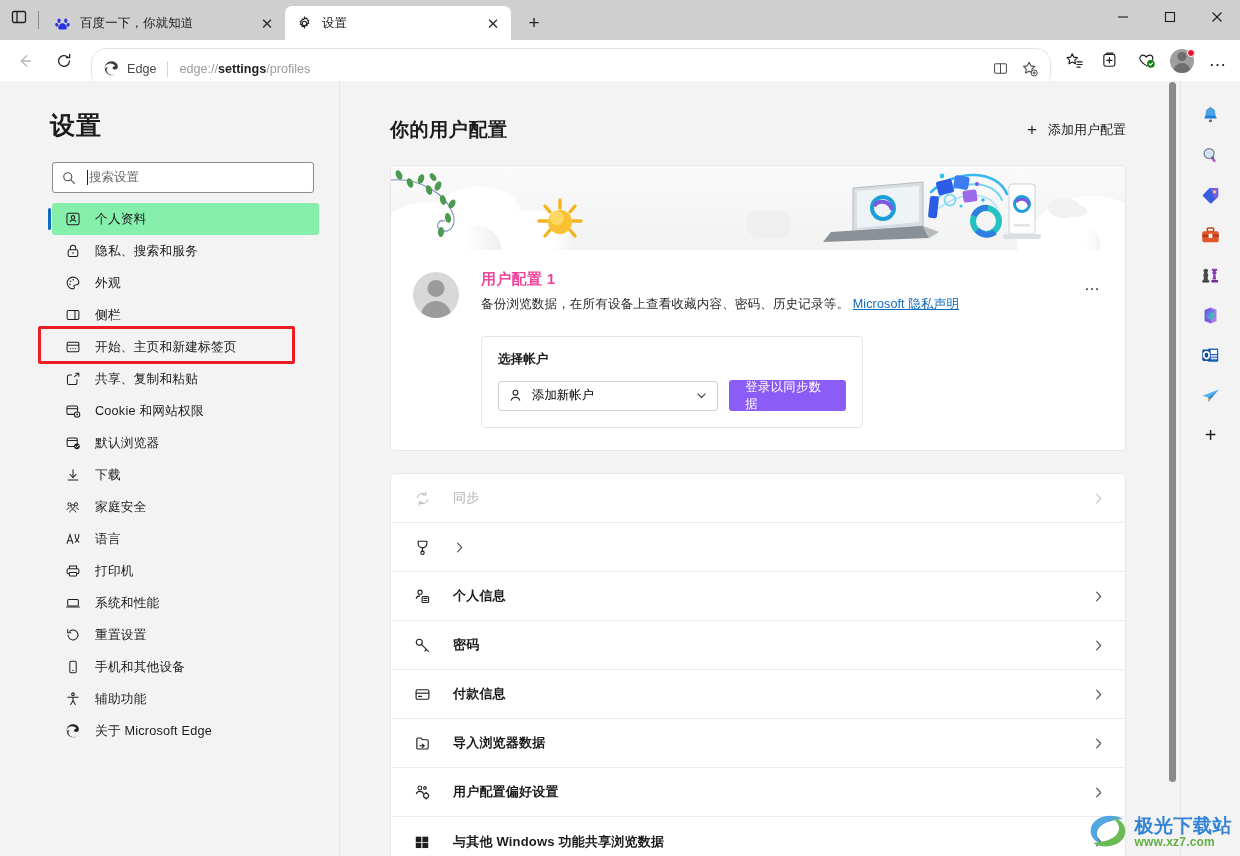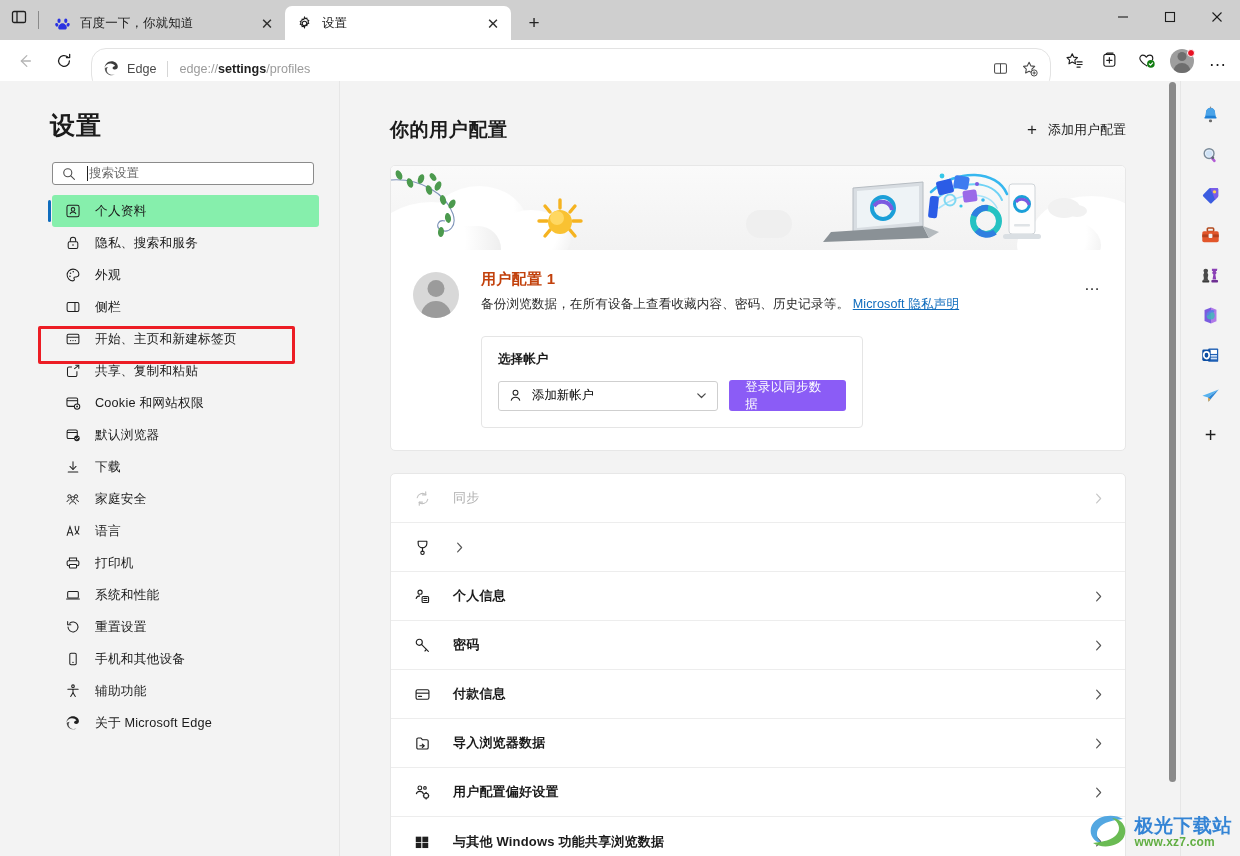--- a/index.html
+++ b/index.html
@@ -106,21 +106,21 @@
   }
   .settings-nav {
     position: absolute; left: 0; top: 0; width: 340px; height: 775px;
     background: #f3f3f3; border-right: 1px solid #e6e6e6;
   }
   .settings-title {
     font-size: 25px; font-weight: 700; color: #1b1b1b;
     margin: 28px 0 0 50px; letter-spacing: 1px;
   }
   .searchwrap {
-    margin: 20px 0 0 52px; width: 262px; height: 23px;
+    margin: 20px 0 0 52px; width: 262px; height: 31px;
     border: 1px solid #8b8b8b; border-radius: 3px; background: #fff;
     display: flex; align-items: center; padding: 0 9px;
   }
   .search-icon { flex: 0 0 auto; margin-right: 11px; color: #4d4d4d; display:flex; }
   .caret { width: 1px; height: 15px; background: #1f1f1f; margin-right: 1px; }
   .search-ph { font-size: 12.5px; color: #6a6a6a; }
   .navlist { margin-top: 10px; }
   .navitem {
     height: 32px; margin: 0 20px 0 52px; display: flex; align-items: center;
     position: relative; padding-left: 12px; border-radius: 3px;
@@ -178,21 +178,21 @@
                  position: relative; }
   .pav {
     width: 46px; height: 46px; border-radius: 50%; background: #d8d8d8;
     flex: 0 0 46px; position: relative; overflow: hidden; margin-top: 2px;
   }
   .pav::before { content:""; position:absolute; left:50%; top:8px; width:17px; height:17px;
                  border-radius:50%; background:#9b9b9b; transform: translateX(-50%); }
   .pav::after { content:""; position:absolute; left:50%; top:29px; width:30px; height:22px;
                 border-radius:16px 16px 0 0; background:#9b9b9b; transform: translateX(-50%); }
   .pinfo { margin-left: 22px; flex: 1 1 auto; }
-  .pname { font-size: 15px; font-weight: 700; color: #c2410c; letter-spacing:.3px;}
+  .pname { font-size: 15px; font-weight: 700; color: #ec4899; letter-spacing:.3px;}
   .pdesc { font-size: 12.6px; color: #2b2b2b; margin-top: 7px; letter-spacing:.1px;}
   .plink { color: #0f6cbd; text-decoration: underline; }
   .pmore { position: absolute; right: 24px; top: 26px; font-size: 16px; color: #1f1f1f;
            letter-spacing: 1px; }
 
   .acct-box {
     margin: 18px 22px 22px 90px; border: 1px solid #e5e5e5; border-radius: 4px;
     padding: 14px 16px 16px 16px; width: 382px; background: #fff;
   }
   .acct-lbl { font-size: 12.6px; font-weight: 700; color: #1b1b1b; }

